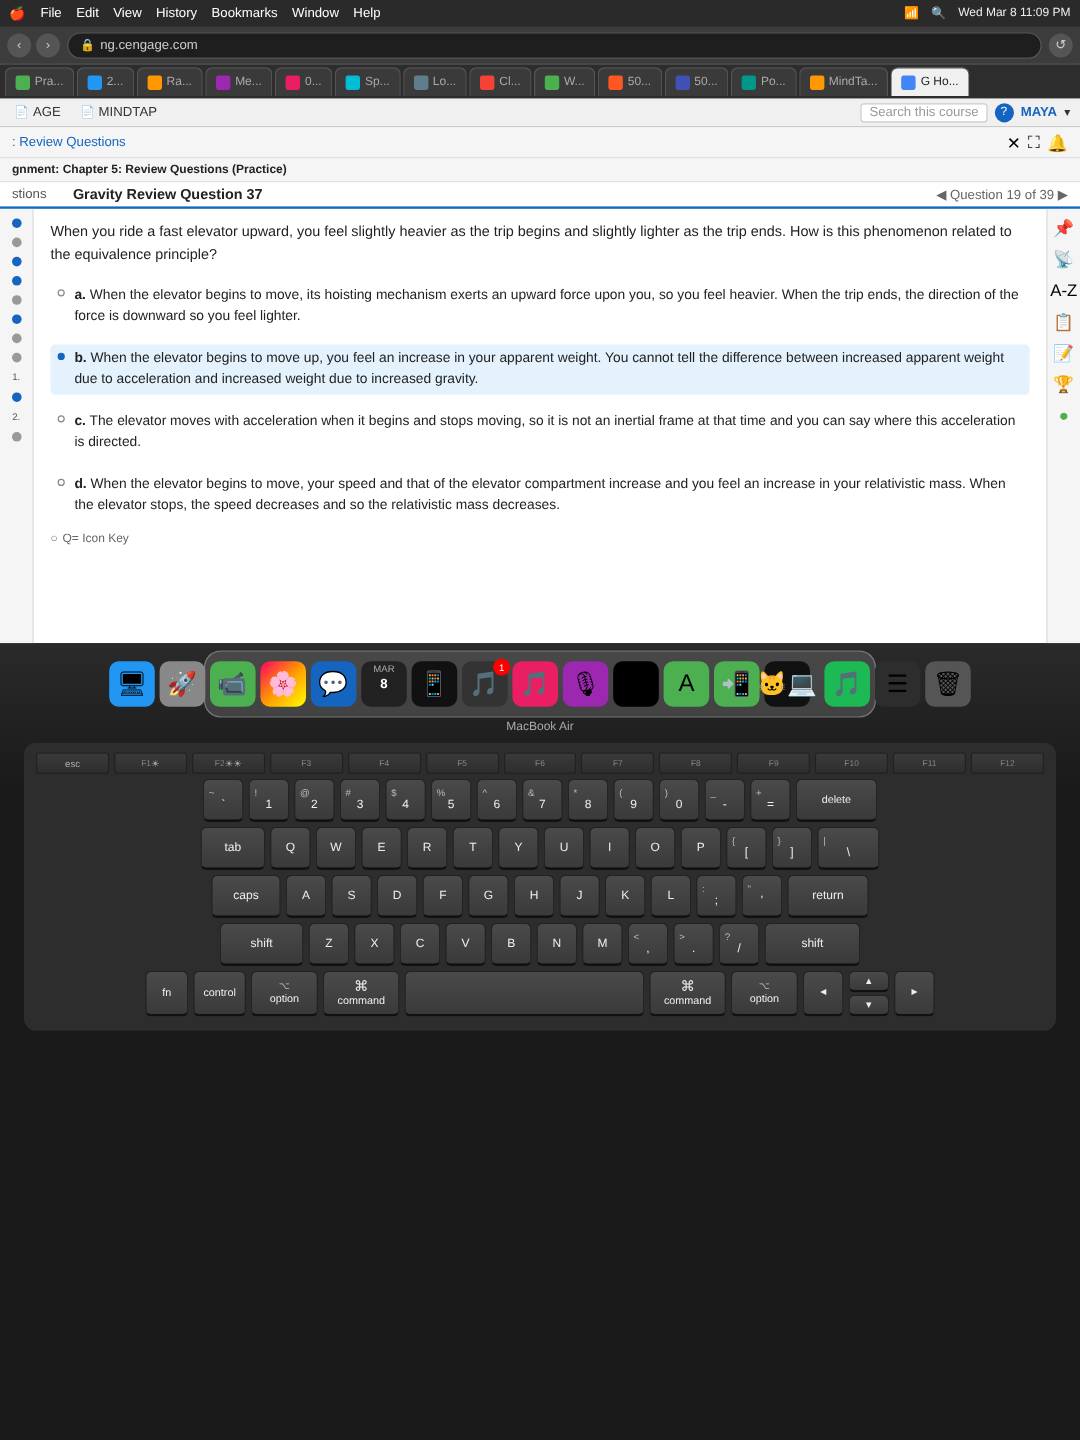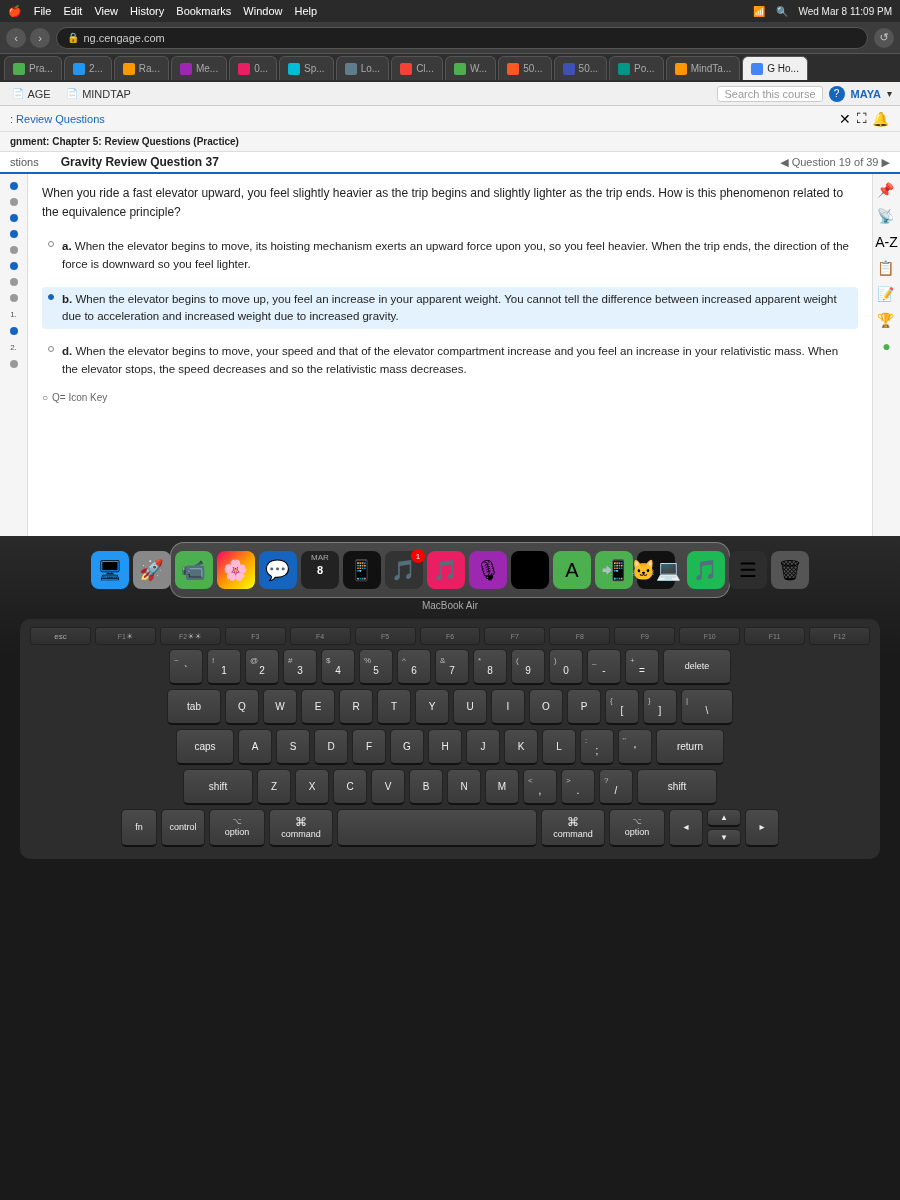--- a/index.html
+++ b/index.html
@@ -430,20 +430,27 @@
       </div>
 
       <div class="answer-option selected">
         <div style="width:6px;height:6px;border:1.5px solid #1565c0;border-radius:50%;margin-top:3px;flex-shrink:0;background:#1565c0;"></div>
         <p style="font-size:11.5px;color:#222;line-height:1.5;">
           <span style="font-weight:bold;">b.</span>
           <span>When the elevator begins to move up, you feel an increase in your apparent weight. You cannot tell the difference between increased apparent weight due to acceleration and increased weight due to increased gravity.</span>
         </p>
       </div>
 
+      <div class="answer-option">
+        <div style="width:6px;height:6px;border:1.5px solid #888;border-radius:50%;margin-top:3px;flex-shrink:0;"></div>
+        <p style="font-size:11.5px;color:#222;line-height:1.5;">
+          <span style="font-weight:bold;">c.</span>
+          <span>The elevator moves with acceleration when it begins and stops moving, so it is not an inertial frame at that time and you can say where this acceleration is directed.</span>
+        </p>
+      </div>
 
       <div class="answer-option">
         <div style="width:6px;height:6px;border:1.5px solid #888;border-radius:50%;margin-top:3px;flex-shrink:0;"></div>
         <p style="font-size:11.5px;color:#222;line-height:1.5;">
           <span style="font-weight:bold;">d.</span>
           <span>When the elevator begins to move, your speed and that of the elevator compartment increase and you feel an increase in your relativistic mass. When the elevator stops, the speed decreases and so the relativistic mass decreases.</span>
         </p>
       </div>
 
       <div style="margin-top:10px;display:flex;align-items:center;gap:4px;font-size:10px;color:#666;">

